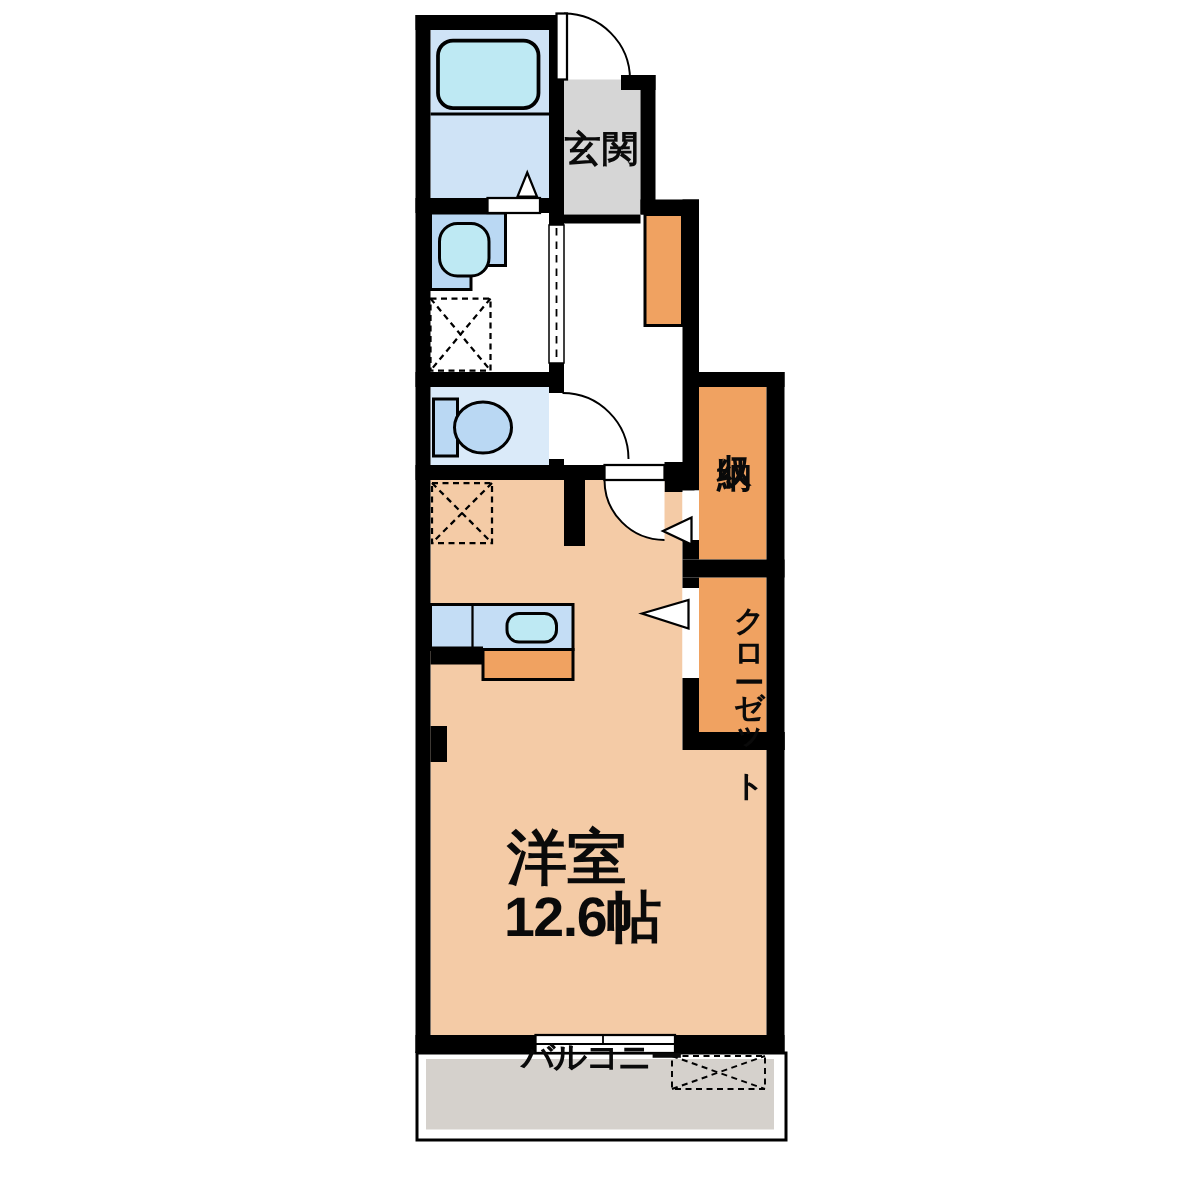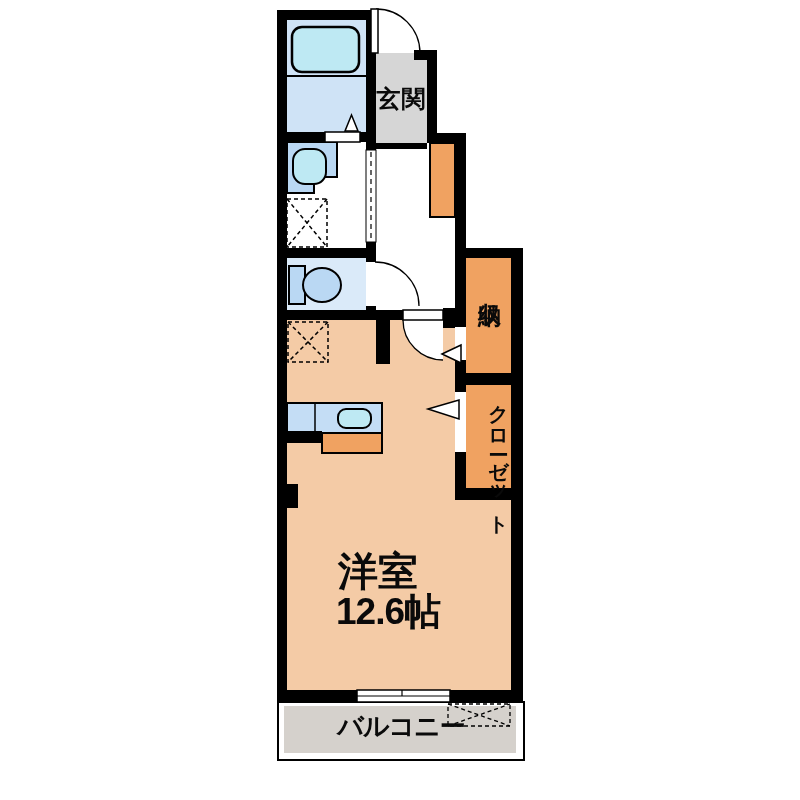--- a/index.html
+++ b/index.html
@@ -15,21 +15,21 @@
   }
   .lbl.h{letter-spacing:1px;}
   .vtext{
     writing-mode:vertical-rl;text-orientation:mixed;
   }
   #lbl-entrance{left:376px;top:83px;width:51px;text-align:center;font-size:24px;}
   #lbl-storage{left:470px;top:284px;width:40px;height:60px;font-size:23px;line-height:40px;letter-spacing:3px;}
   #lbl-closet{left:463px;top:390px;width:48px;height:96px;font-size:20px;line-height:24px;letter-spacing:4px;}
   #lbl-room-name{left:338px;top:544px;font-size:40px;text-align:right;}
   #lbl-room-size{left:336px;top:587px;font-size:37px;letter-spacing:-1px;}
-  #lbl-balcony{left:330px;top:709px;width:142px;text-align:center;font-size:26px;letter-spacing:-1px;}
+  #lbl-balcony{left:330px;top:690px;width:142px;text-align:center;font-size:22px;letter-spacing:-1px;}
 </style>
 </head>
 <body>
 
 <div class="stage">
   <svg width="800" height="800" viewBox="0 0 800 800">
 
     <g>
       <rect x="287" y="20" width="79" height="112" fill="var(--bath_floor)"></rect>
       <rect x="376" y="53" width="51" height="90" fill="var(--entrance_floor)"></rect>

